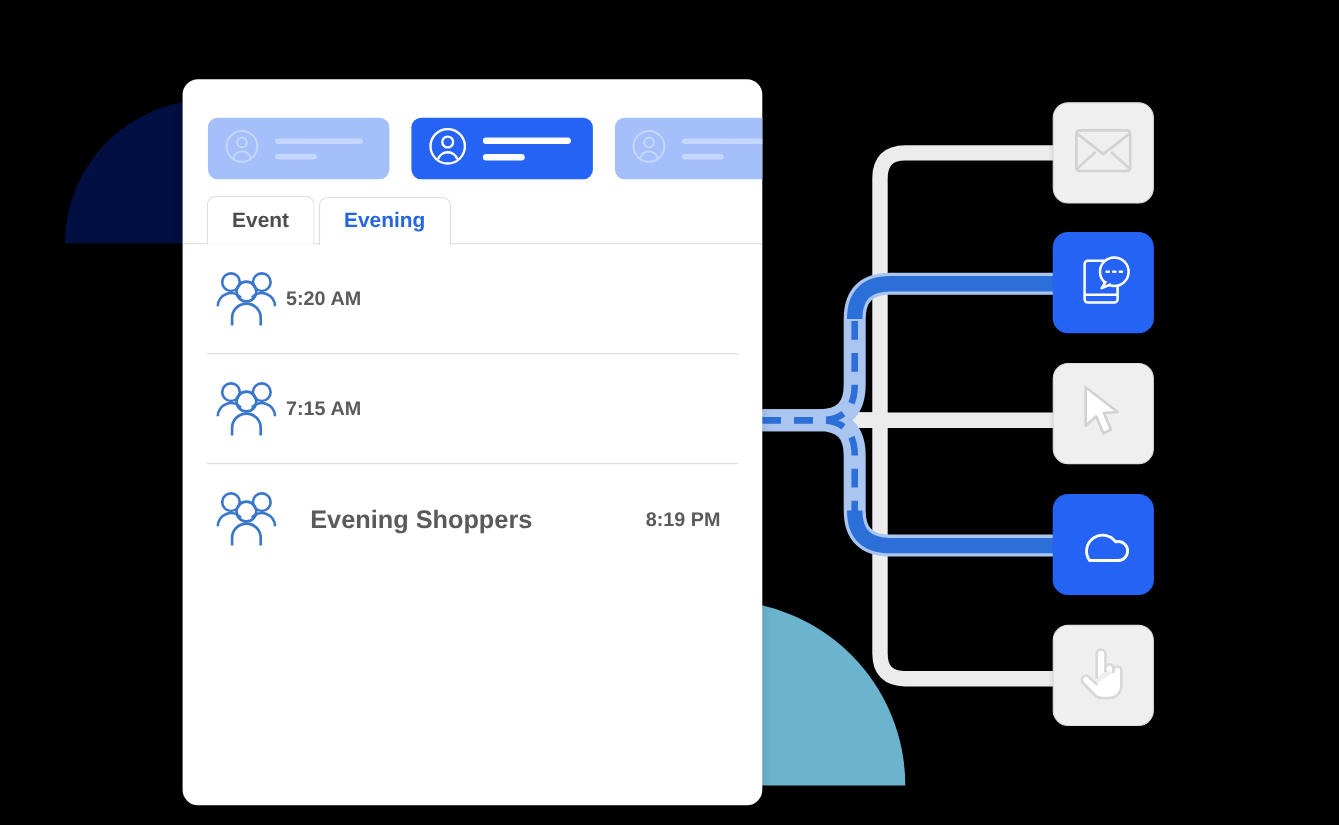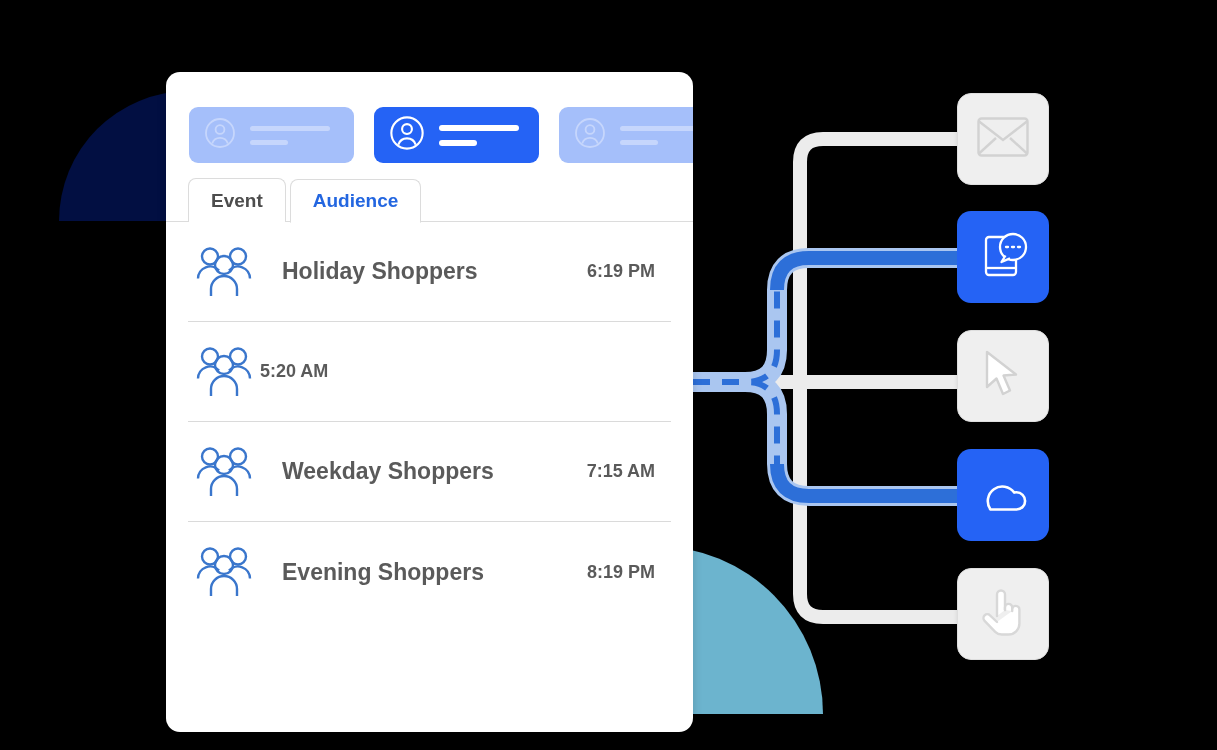--- a/index.html
+++ b/index.html
@@ -207,80 +207,65 @@
         </span>
         <span class="lines">
           <span class="ln ln1"></span>
           <span class="ln ln2"></span>
         </span>
       </div>
     </div>
 
     <div class="tabs">
       <div class="tab">Event</div>
-      <div class="tab active">Audience</div>
+      <div class="tab active">Evening</div>
     </div>
 
     <div class="list">
+
 
       <div class="row">
         <span class="ricon">
           <svg width="58" height="54" viewBox="0 0 58 54" fill="none" stroke="#3a76cc" stroke-width="2.4">
             <circle cx="15" cy="11.5" r="8"></circle>
             <circle cx="43" cy="11.5" r="8"></circle>
             <circle cx="29" cy="20" r="9"></circle>
             <path d="M3 33.5a12 12 0 0 1 21-7.9"></path>
             <path d="M55 33.5a12 12 0 0 0-21-7.9"></path>
             <path d="M16 51V44a13 13 0 0 1 26 0v7"></path>
           </svg>
         </span>
-        <span class="rname">Holiday Shoppers</span>
-        <span class="rtime">6:19 PM</span>
+        <span class="rtime">5:20 AM</span>
       </div>
 
       <div class="row">
         <span class="ricon">
           <svg width="58" height="54" viewBox="0 0 58 54" fill="none" stroke="#3a76cc" stroke-width="2.4">
             <circle cx="15" cy="11.5" r="8"></circle>
             <circle cx="43" cy="11.5" r="8"></circle>
             <circle cx="29" cy="20" r="9"></circle>
             <path d="M3 33.5a12 12 0 0 1 21-7.9"></path>
             <path d="M55 33.5a12 12 0 0 0-21-7.9"></path>
             <path d="M16 51V44a13 13 0 0 1 26 0v7"></path>
           </svg>
         </span>
-        <span class="rtime">5:20 AM</span>
+        <span class="rtime">7:15 AM</span>
       </div>
 
       <div class="row">
         <span class="ricon">
           <svg width="58" height="54" viewBox="0 0 58 54" fill="none" stroke="#3a76cc" stroke-width="2.4">
             <circle cx="15" cy="11.5" r="8"></circle>
             <circle cx="43" cy="11.5" r="8"></circle>
             <circle cx="29" cy="20" r="9"></circle>
             <path d="M3 33.5a12 12 0 0 1 21-7.9"></path>
             <path d="M55 33.5a12 12 0 0 0-21-7.9"></path>
             <path d="M16 51V44a13 13 0 0 1 26 0v7"></path>
           </svg>
         </span>
-        <span class="rname">Weekday Shoppers</span>
-        <span class="rtime">7:15 AM</span>
-      </div>
-
-      <div class="row">
-        <span class="ricon">
-          <svg width="58" height="54" viewBox="0 0 58 54" fill="none" stroke="#3a76cc" stroke-width="2.4">
-            <circle cx="15" cy="11.5" r="8"></circle>
-            <circle cx="43" cy="11.5" r="8"></circle>
-            <circle cx="29" cy="20" r="9"></circle>
-            <path d="M3 33.5a12 12 0 0 1 21-7.9"></path>
-            <path d="M55 33.5a12 12 0 0 0-21-7.9"></path>
-            <path d="M16 51V44a13 13 0 0 1 26 0v7"></path>
-          </svg>
-        </span>
         <span class="rname">Evening Shoppers</span>
         <span class="rtime">8:19 PM</span>
       </div>
 
     </div>
   </div>
 
   <div class="tile grey" style="left:957px; top:93px;">
     <span>
       <svg width="52" height="40" viewBox="0 0 52 40" fill="none" stroke="#d2d2d2" stroke-width="2.4">

